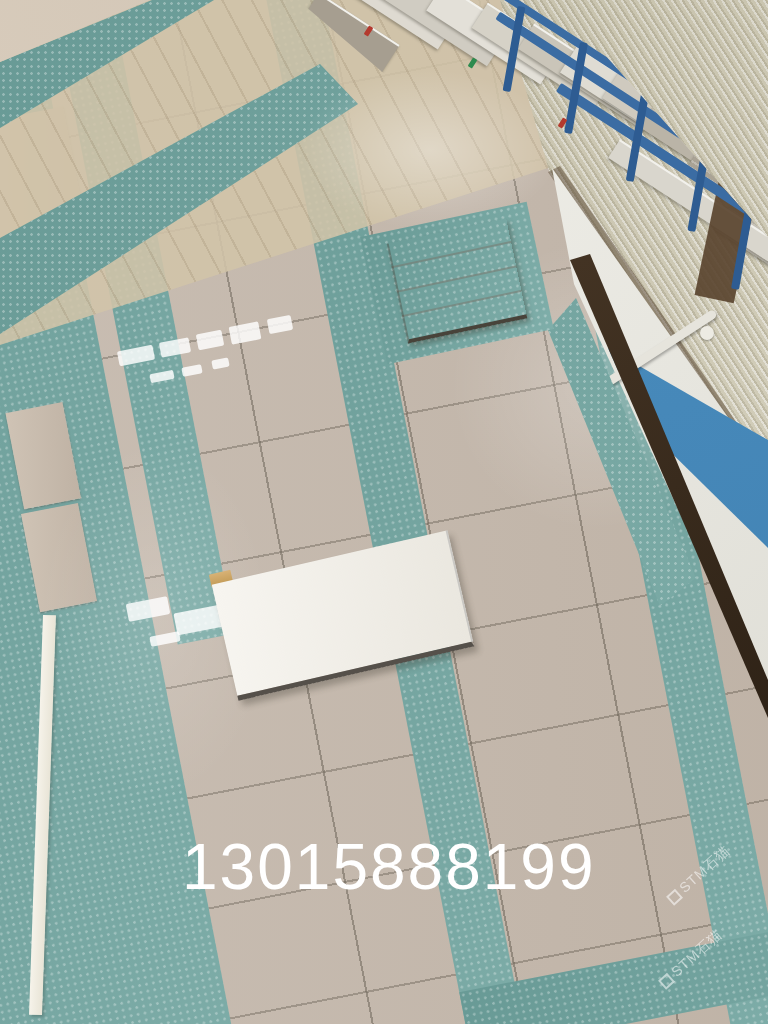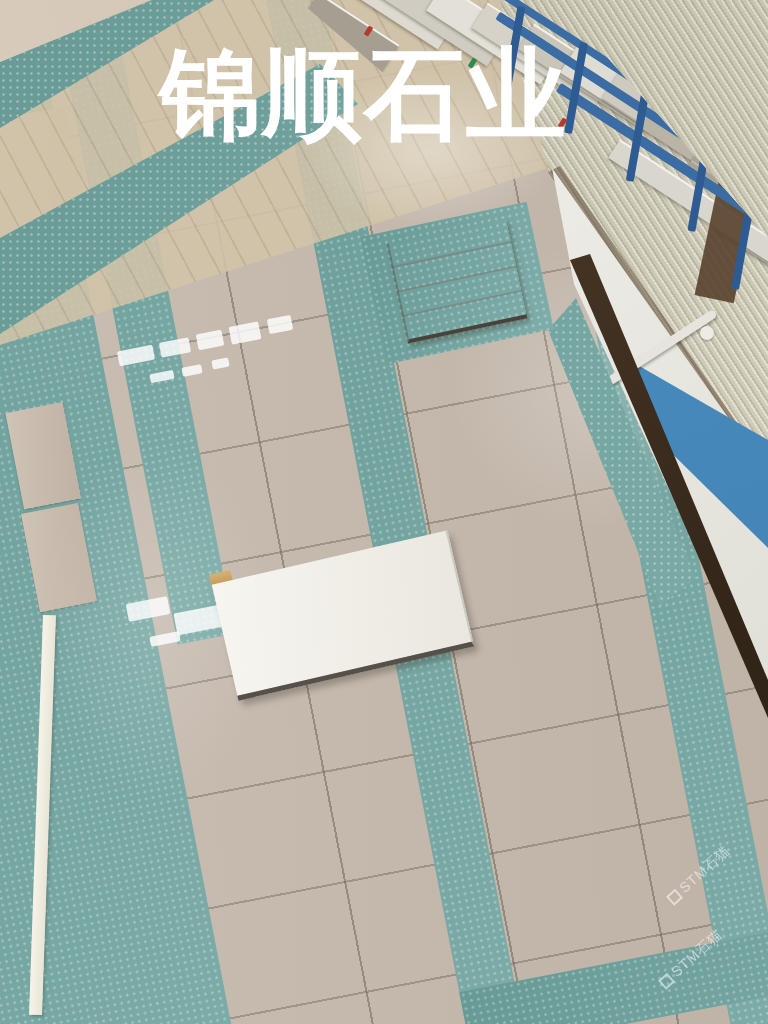--- a/index.html
+++ b/index.html
@@ -202,21 +202,21 @@
   <div class="abs teal teal-edge"></div>
   <div class="abs junction"></div>
 
   <div class="abs teal inset-patch"></div>
   <div class="abs inset-tile"></div>
   <div class="abs wood" style="left:210px;top:572px;width:22px;height:13px;"></div>
   <div class="abs wood" style="left:435px;top:622px;width:28px;height:12px;"></div>
   <div class="abs white-slab"></div>
   <div class="abs white-strip"></div>
 
-  <div class="abs title">锦顺石业</div>
+  <div class="abs phone">13015888199</div>
 
   <div class="abs wm" style="left:660px;top:866px;">
     <span class="wm-logo"></span>
     <span>STM石猫</span>
   </div>
   <div class="abs wm" style="left:652px;top:950px;">
     <span class="wm-logo"></span>
     <span>STM石猫</span>
   </div>
 

